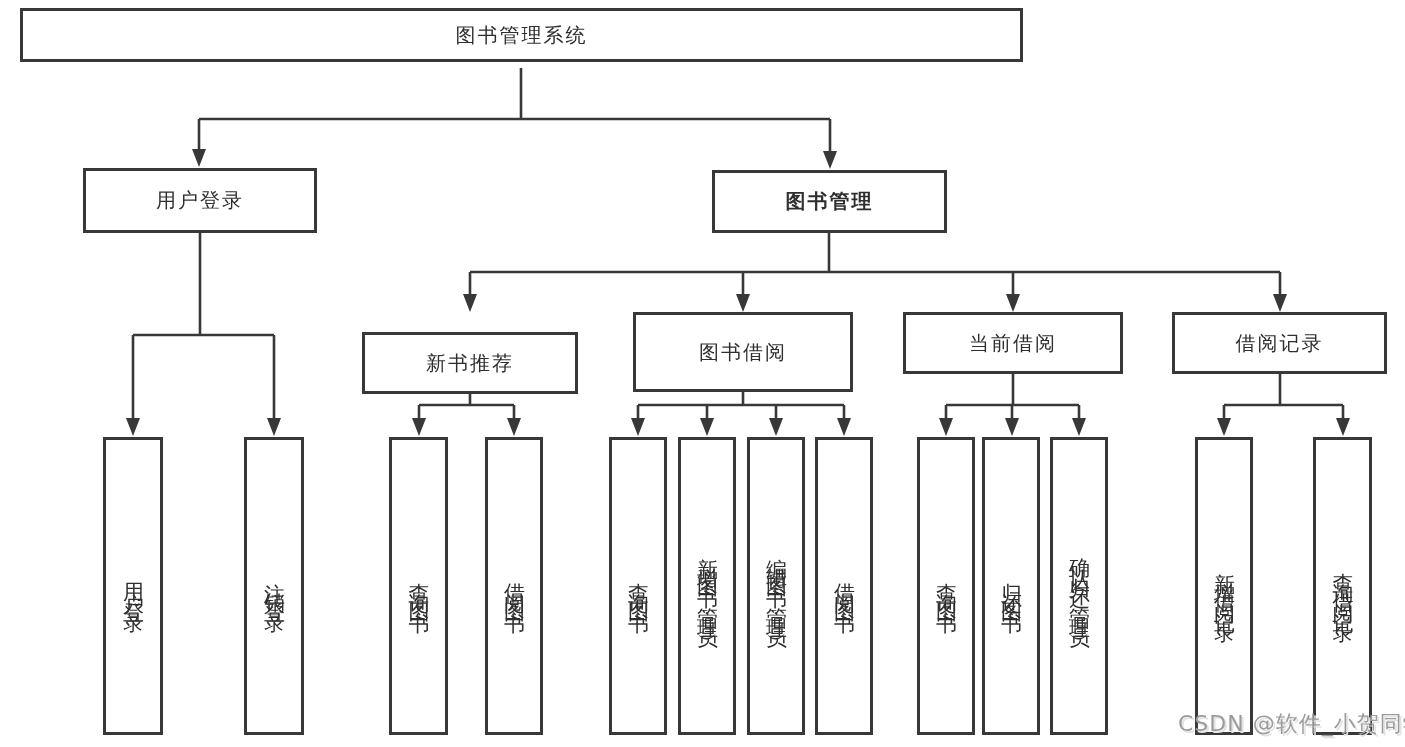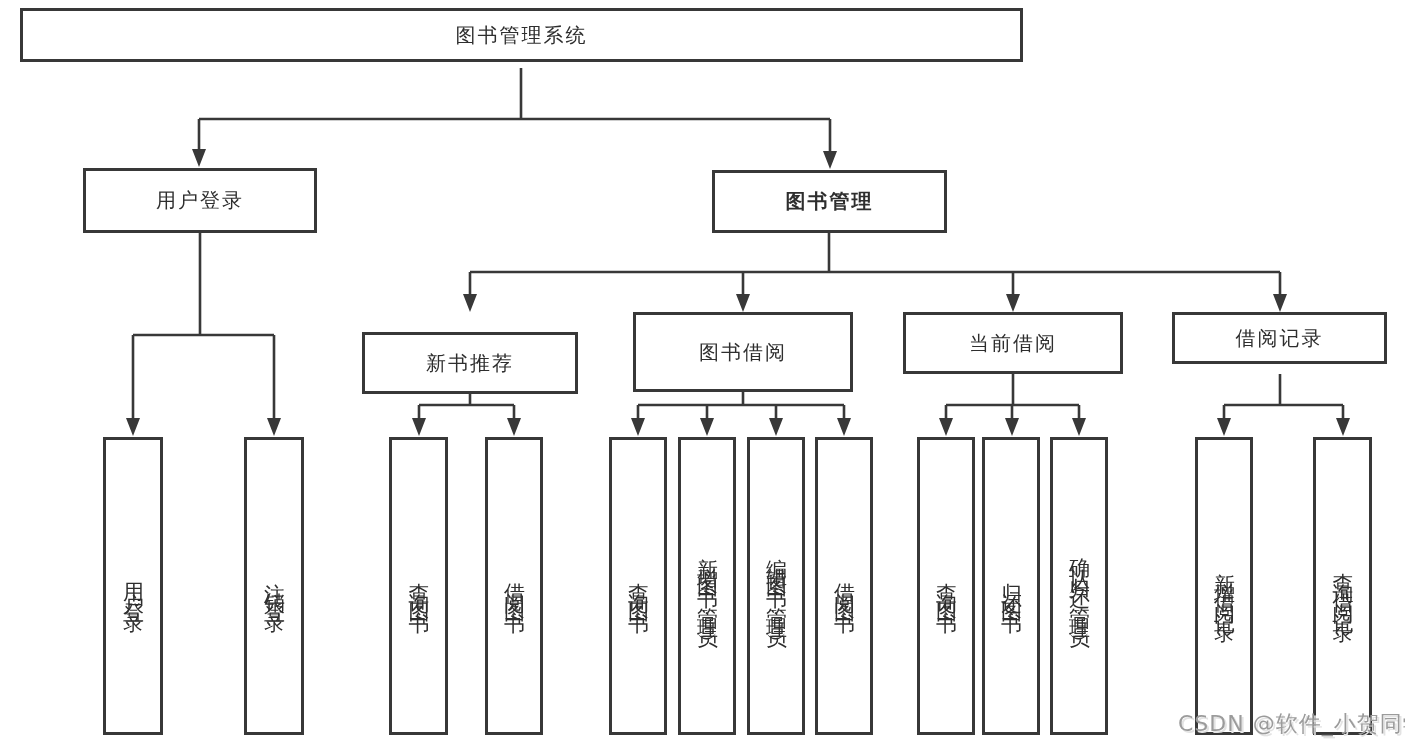--- a/index.html
+++ b/index.html
@@ -59,21 +59,21 @@
 
   <div class="node" style="left:362px; top:332px; width:216px; height:62px;">
     <span>新书推荐</span>
   </div>
   <div class="node" style="left:633px; top:312px; width:220px; height:80px;">
     <span>图书借阅</span>
   </div>
   <div class="node" style="left:903px; top:312px; width:220px; height:62px;">
     <span>当前借阅</span>
   </div>
-  <div class="node" style="left:1172px; top:312px; width:215px; height:52px;">
+  <div class="node" style="left:1172px; top:312px; width:215px; height:62px;">
     <span>借阅记录</span>
   </div>
 
   <div class="leaf" style="left:103px; top:437px; width:60px; height:298px;">
     <span class="vtext">用户登录</span>
   </div>
   <div class="leaf" style="left:244px; top:437px; width:60px; height:298px;">
     <span class="vtext">注销登录</span>
   </div>
 

